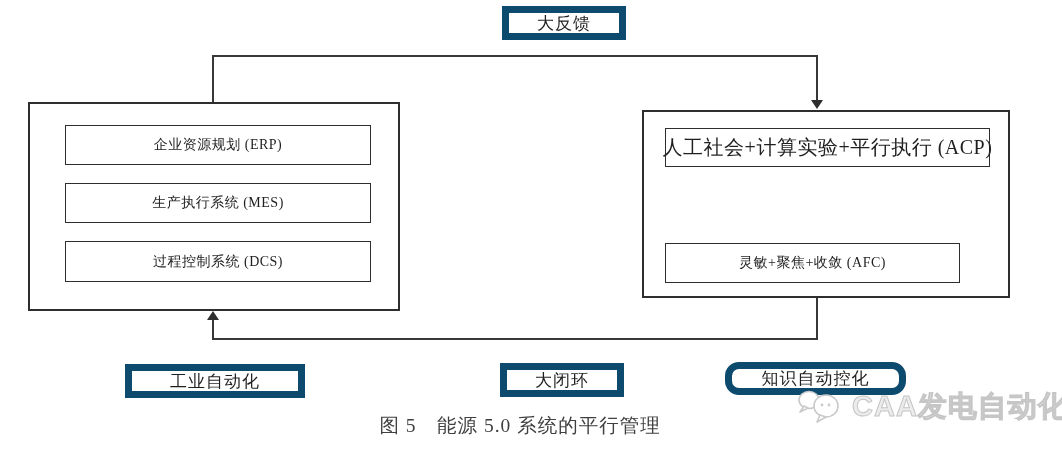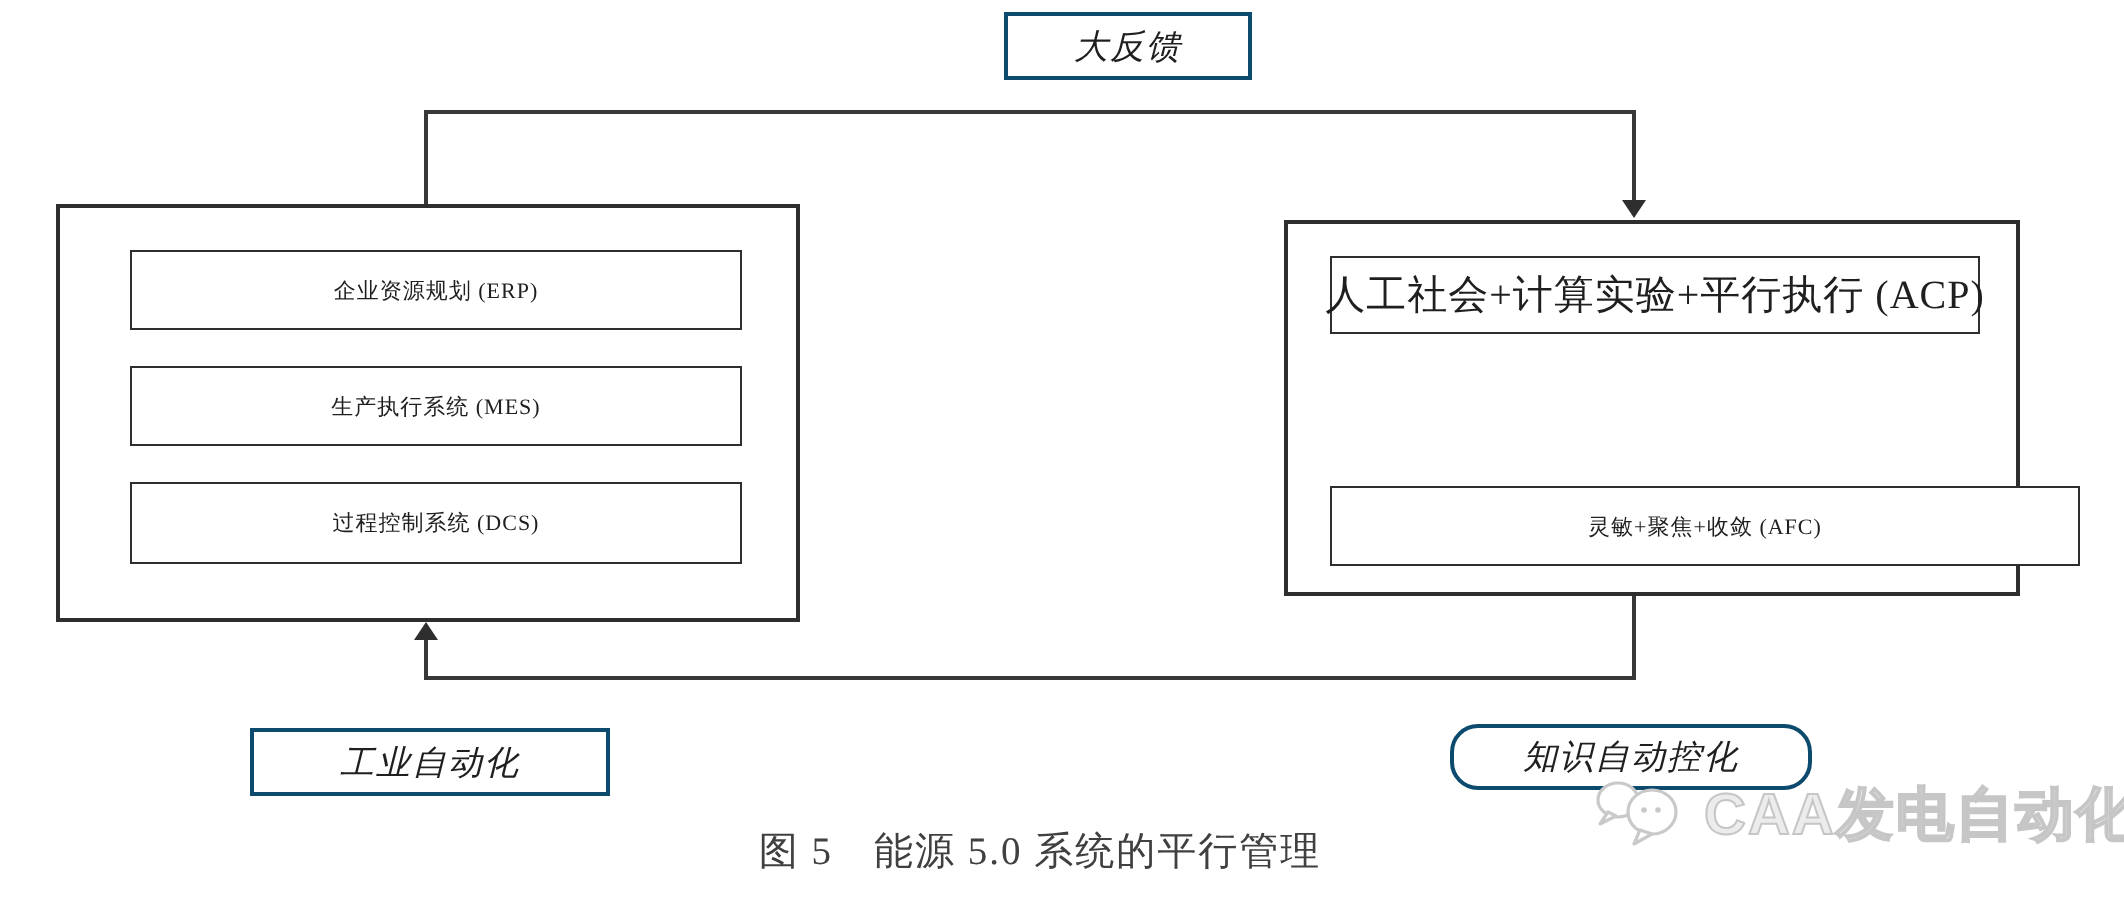--- a/index.html
+++ b/index.html
@@ -24,36 +24,35 @@
     box-sizing: border-box;
   }
   .ibox {
     position: absolute;
     border: 1.6px solid #2e2e2e;
     background: #ffffff;
     box-sizing: border-box;
     display: flex;
     align-items: center;
     justify-content: center;
-    font-size: 11px;
+    font-size: 14px;
     letter-spacing: 0.5px;
     white-space: nowrap;
   }
   .labelbox {
     position: absolute;
-    border: 2px solid #0c4a6e;
+    border: 7px solid #0c4a6e;
     background: #ffffff;
     box-sizing: border-box;
     display: flex;
     align-items: center;
     justify-content: center;
     font-size: 17px;
     letter-spacing: 1px;
     white-space: nowrap;
-    font-style: italic;
   }
   
   .hline, .vline {
     position: absolute;
     background: #383838;
   }
   .hline { height: 2px; }
   .vline { width: 2px; }
   
   .arrow-down {
@@ -125,32 +124,35 @@
     </div>
     <div class="ibox" style="left:35px; top:137px; width:306px; height:41px;">
       <span>过程控制系统 (DCS)</span>
     </div>
   </div>
 
   <div class="obox" style="left:642px; top:110px; width:368px; height:188px;">
     <div class="ibox" style="left:21px; top:16px; width:325px; height:39px; font-size:20px;">
       <span>人工社会+计算实验+平行执行 (ACP)</span>
     </div>
-    <div class="ibox" style="left:21px; top:131px; width:375px; height:40px;font-family:Liberation Serif, serif;">
+    <div class="ibox" style="left:21px; top:131px; width:295px; height:40px;font-family:Liberation Serif, serif;">
       <span>灵敏+聚焦+收敛 (AFC)</span>
     </div>
   </div>
 
   <div class="vline" style="left:816px; top:298px; height:42px;"></div>
   <div class="hline" style="left:212px; top:338px; width:606px;"></div>
   <div class="vline" style="left:212px; top:319px; height:21px;"></div>
   <div class="arrow-up" style="left:207px; top:311px;"></div>
 
   <div class="labelbox" style="left:125px; top:364px; width:180px; height:34px;">
     <span>工业自动化</span>
+  </div>
+  <div class="labelbox" style="left:500px; top:363px; width:124px; height:34px;">
+    <span>大闭环</span>
   </div>
   <div class="labelbox" style="left:725px; top:362px; width:181px; height:33px;border-radius:14px;">
     <span>知识自动控化</span>
   </div>
 
   <div class="caption">图 5　能源 5.0 系统的平行管理</div>
 
   <div class="watermark">
     <span>
       <svg width="52" height="44" viewBox="0 0 52 44">

